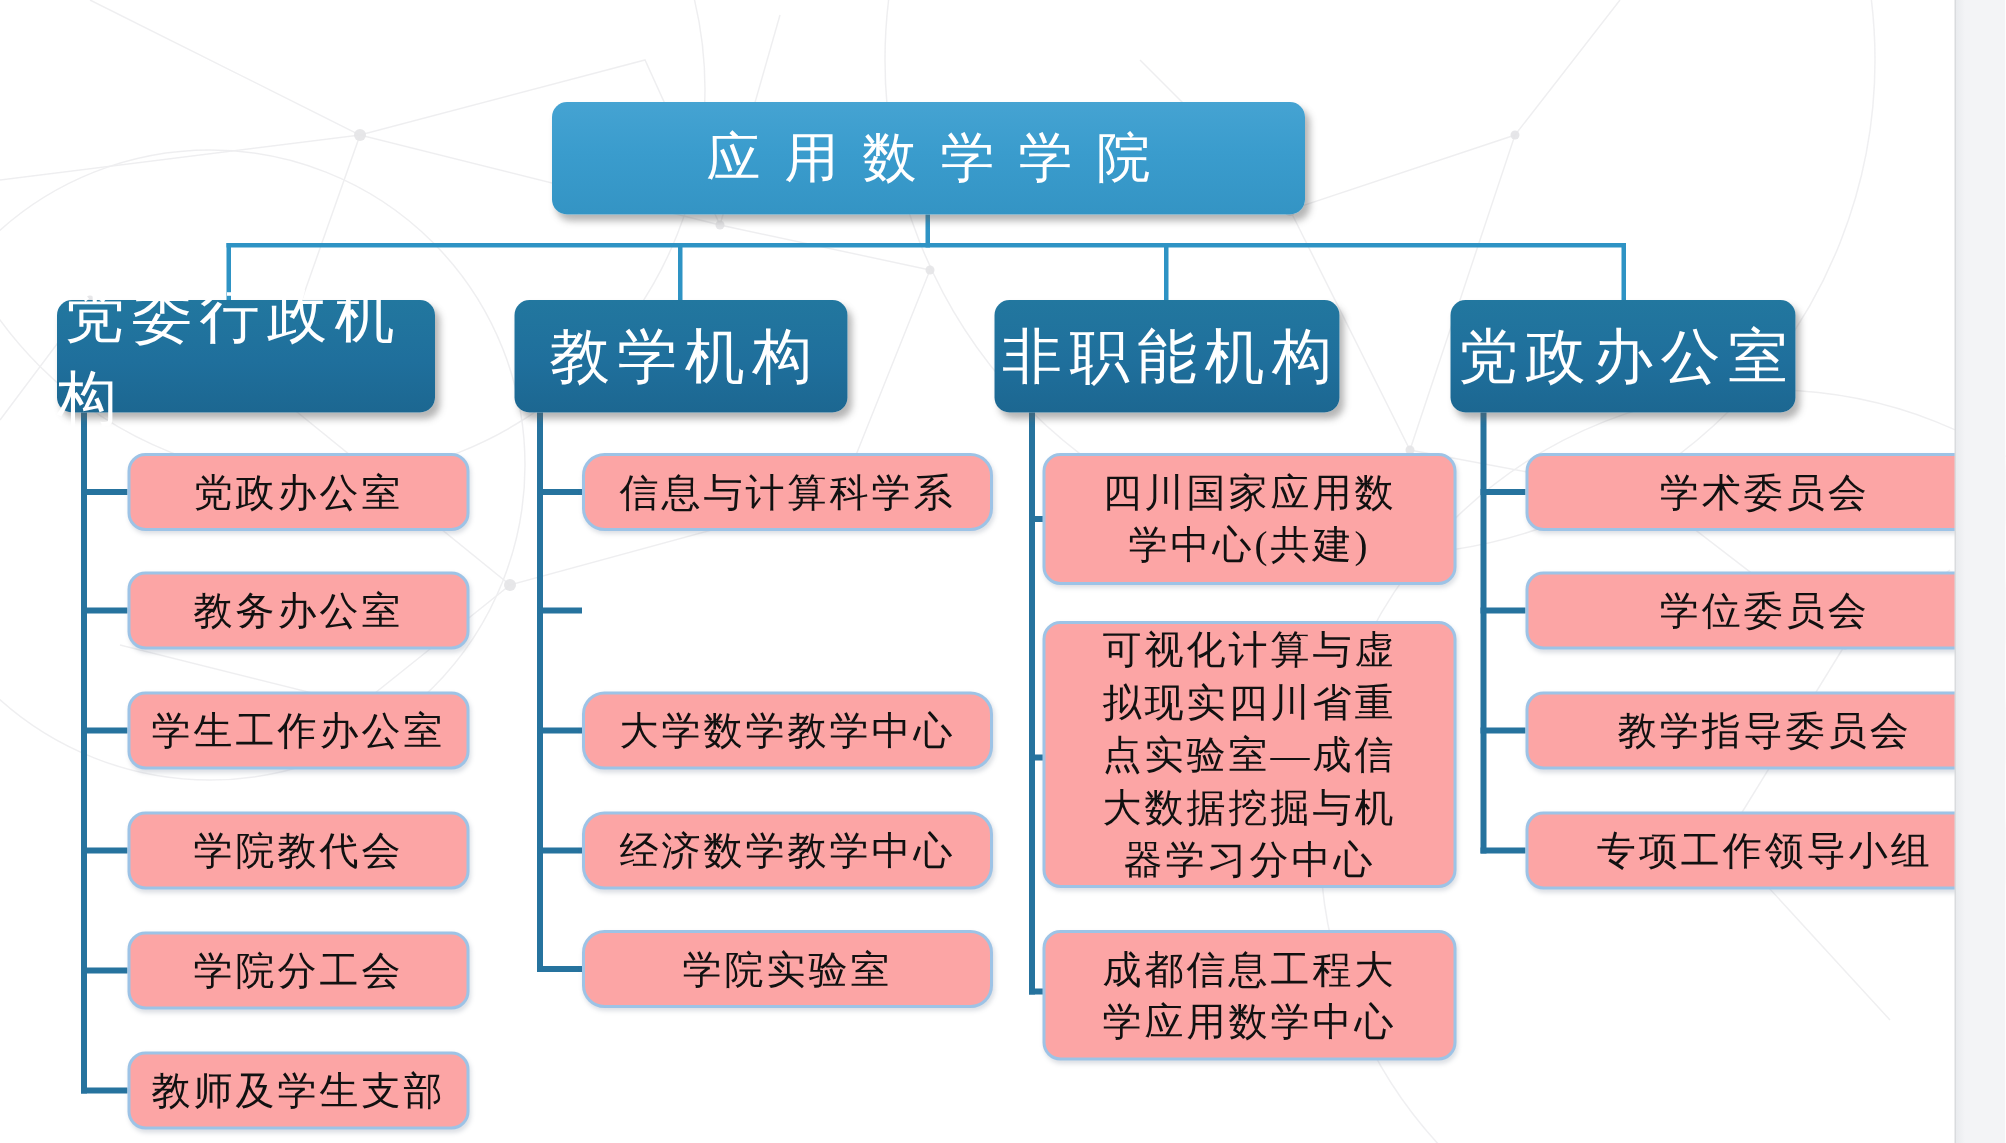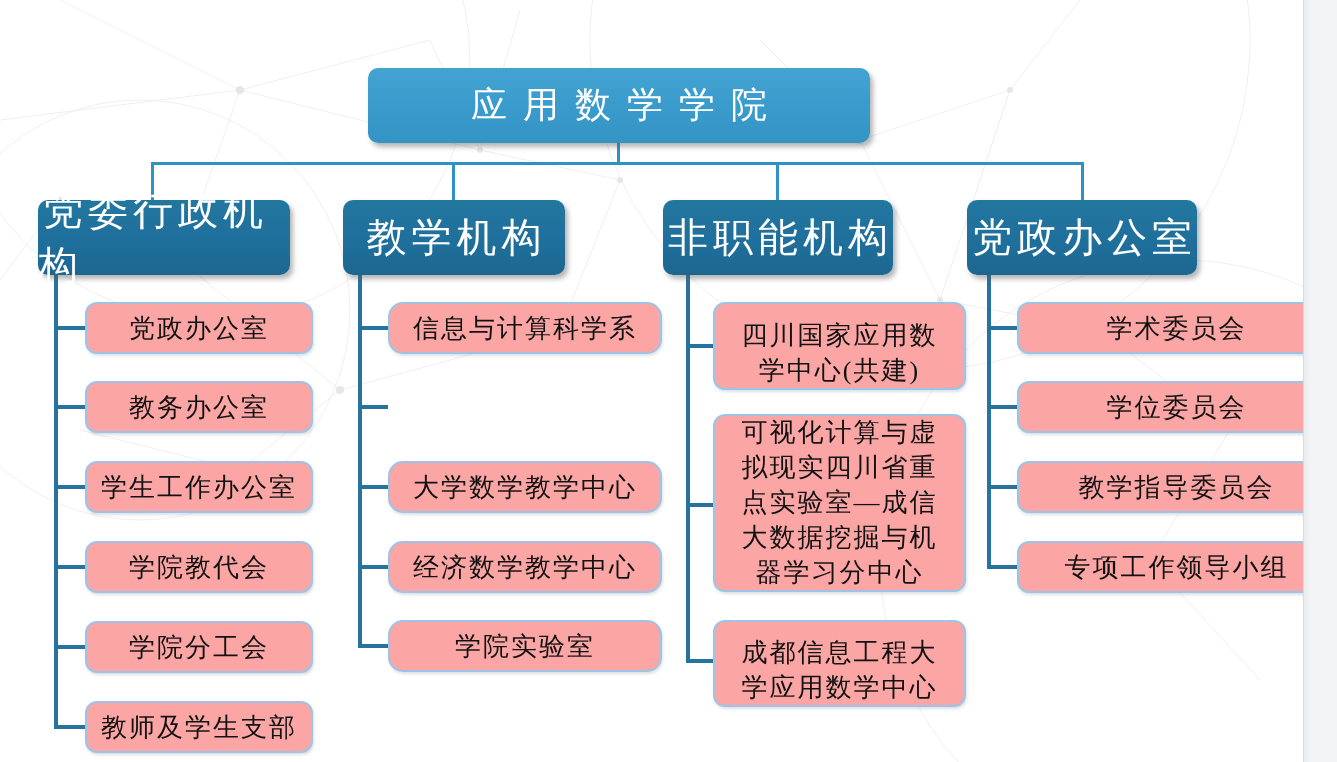--- a/index.html
+++ b/index.html
@@ -50,21 +50,21 @@
     box-shadow:1px 2px 3px rgba(120,130,150,0.25);
     display:flex;align-items:center;justify-content:center;
     color:#111111;font-size:26px;letter-spacing:2px;
     line-height:35px;
     white-space:pre-line;
     text-align:center;
     box-sizing:border-box;
   }
   .c1{left:85px;width:228px;height:52px;}
   .c2{left:388px;width:274px;height:52px;border-radius:15px;}
-  .c3{left:713px;width:253px;align-items:flex-end;}
+  .c3{left:695px;width:276px;}
   .c4{left:1017px;width:319px;height:52px;}
 </style>
 </head>
 <body>
 
 <div id="canvas">
 
   <svg class="mesh" width="1337" height="762" viewBox="0 0 1337 762">
     <g stroke="#ebebed" stroke-width="1" fill="none" opacity="0.8">
       <circle cx="210" cy="60" r="260"></circle>

